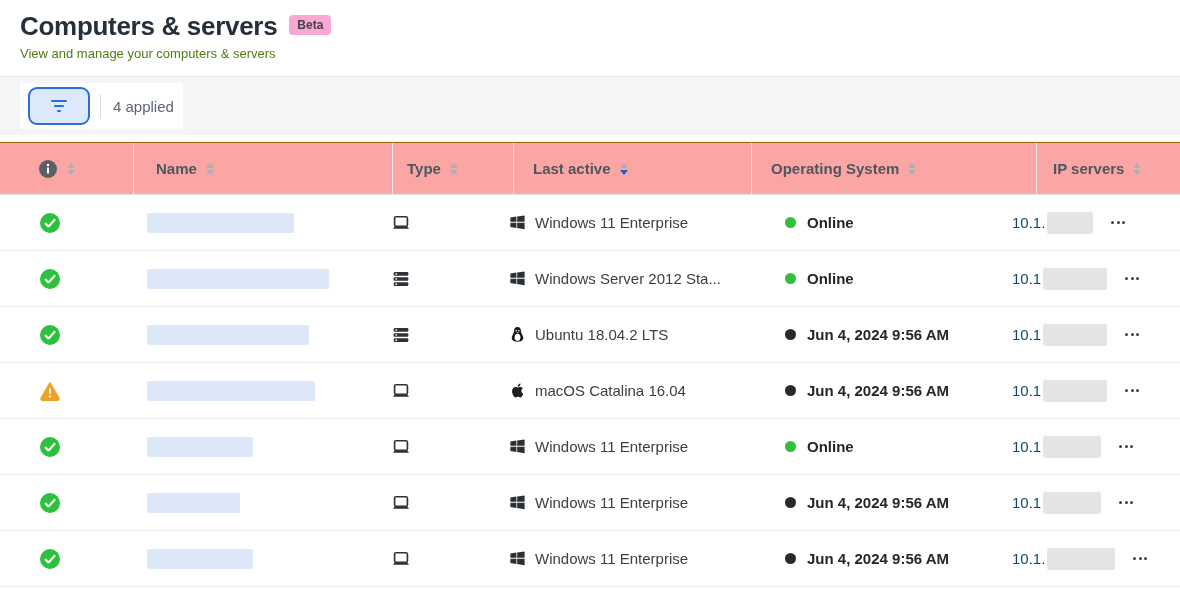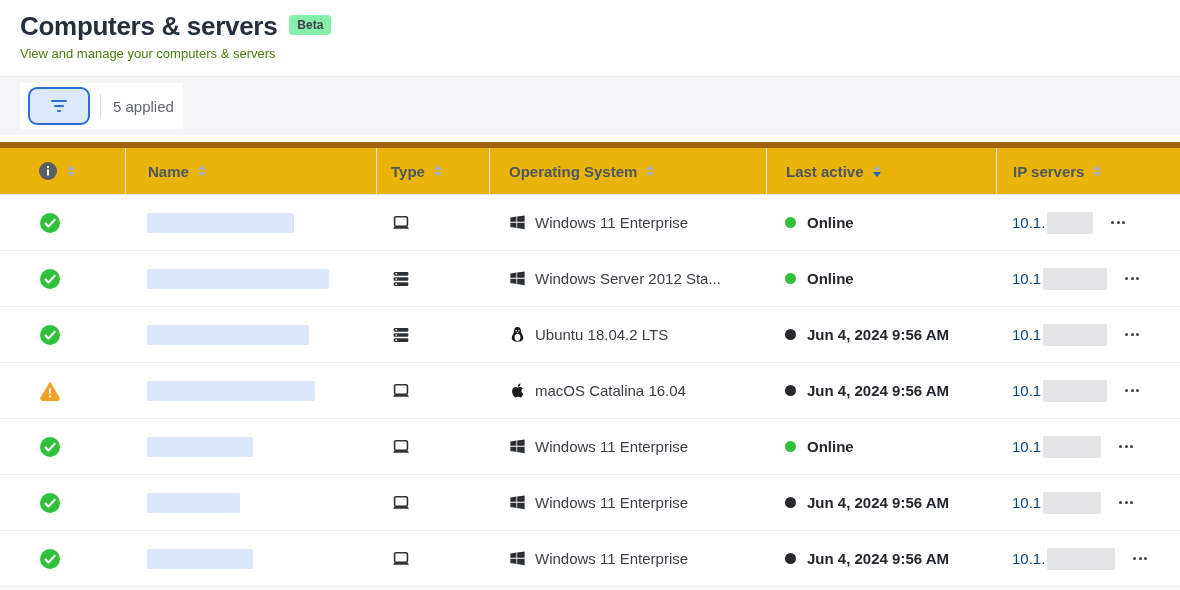--- a/index.html
+++ b/index.html
@@ -3,36 +3,36 @@
 <meta charset="utf-8">
 <style>
   * { margin:0; padding:0; box-sizing:border-box; }
   html,body { width:1180px; height:590px; background:#fff; overflow:hidden;
     font-family:"Liberation Sans", sans-serif; color:#2b3440; }
 
   
   .page-header { padding:10px 7px 0 20px; height:77px; border-bottom:1px solid #e9ebee; }
   .title-row { display:flex; align-items:flex-start; }
   .page-title { font-size:26px; font-weight:700; color:#25303c; letter-spacing:-0.3px; line-height:32px; }
-  .beta-badge { margin-left:12px; margin-top:5px; background:#86efac; color:#3e444b;
+  .beta-badge { margin-left:12px; margin-top:5px; background:#f9a8d4; color:#3e444b;
     font-size:12px; font-weight:600; padding:3px 8px; border-radius:4px; }
   .page-subtitle { margin-top:4px; font-size:13px; color:#4d7c0f; }
 
   
   .filter-band { background:#f4f5f7; height:58px; margin-bottom:7px; padding:6px 0 0 20px; }
   .filter-card { background:#fff; width:163px; height:46px; display:flex; align-items:center; padding-left:8px; }
   .filter-btn { width:62px; height:38px; background:#dce9fb; border:2px solid #2a6fd3; border-radius:9px;
     display:flex; flex-direction:column; align-items:center; justify-content:center; gap:3px; cursor:pointer; }
   .filter-btn i { display:block; background:#2a6fd3; height:2px; border-radius:2px; }
   .filter-btn i:nth-child(1){ width:16px; } .filter-btn i:nth-child(2){ width:10px; } .filter-btn i:nth-child(3){ width:4px; }
   .filter-vdiv { width:1px; height:24px; background:#d8dbde; margin:0 12px 0 10px; }
   .applied-label { font-size:15px; color:#5d6570; }
 
   
-  .thead { display:flex; height:53px; background:#eab308; border-top:6px solid #a16207; border-bottom:1px solid #e2e4e7; }
+  .thead { display:flex; height:53px; background:#fca5a5; border-top:1px solid #a16207; border-bottom:1px solid #e2e4e7;gap:8px; }
   .th { display:flex; align-items:center; font-size:15px; font-weight:700; color:#4d575f; cursor:pointer; }
   .th + .th { border-left:1px solid #e3e5e8; }
   .tbody .row { display:flex; height:56px; border-bottom:1px solid #eaecee; background:#fff; }
   .cell { display:flex; align-items:center; }
   .col-status { width:125px; padding-left:40px; }
   .col-name   { width:251px; padding-left:22px; }
   .col-type   { width:113px; padding-left:14px; }
   .col-os     { width:277px; padding-left:19px; }
   .col-last   { width:230px; padding-left:19px; }
   .col-ip     { flex:1; padding-left:16px; }
@@ -74,21 +74,21 @@
 </div>
 
 <div class="filter-band">
   <div class="filter-card">
     <button class="filter-btn">
       <i></i>
         <i></i>
         <i></i>
     </button>
     <div class="filter-vdiv"></div>
-    <span class="applied-label">5 applied</span>
+    <span class="applied-label">4 applied</span>
   </div>
 </div>
 
 <div class="table">
   <div class="thead">
     <div class="th col-status">
       <span class="icon20">
         <svg viewBox="0 0 20 20">
             <circle cx="10" cy="10" r="9" fill="#585f66"></circle>
             <circle cx="10" cy="5.9" r="1.25" fill="#fff"></circle>
@@ -107,30 +107,30 @@
           <i class="dn"></i>
         </span>
     </div>
     <div class="th col-type">
       <span>Type</span>
       <span class="sort">
           <i class="up"></i>
           <i class="dn"></i>
         </span>
     </div>
+    <div class="th col-last">
+      <span>Last active</span>
+      <span class="sort active-desc">
+          <i class="up"></i>
+          <i class="dn"></i>
+        </span>
+    </div>
     <div class="th col-os">
       <span>Operating System</span>
       <span class="sort">
-          <i class="up"></i>
-          <i class="dn"></i>
-        </span>
-    </div>
-    <div class="th col-last">
-      <span>Last active</span>
-      <span class="sort active-desc">
           <i class="up"></i>
           <i class="dn"></i>
         </span>
     </div>
     <div class="th col-ip">
       <span>IP servers</span>
       <span class="sort">
           <i class="up"></i>
           <i class="dn"></i>
         </span>

